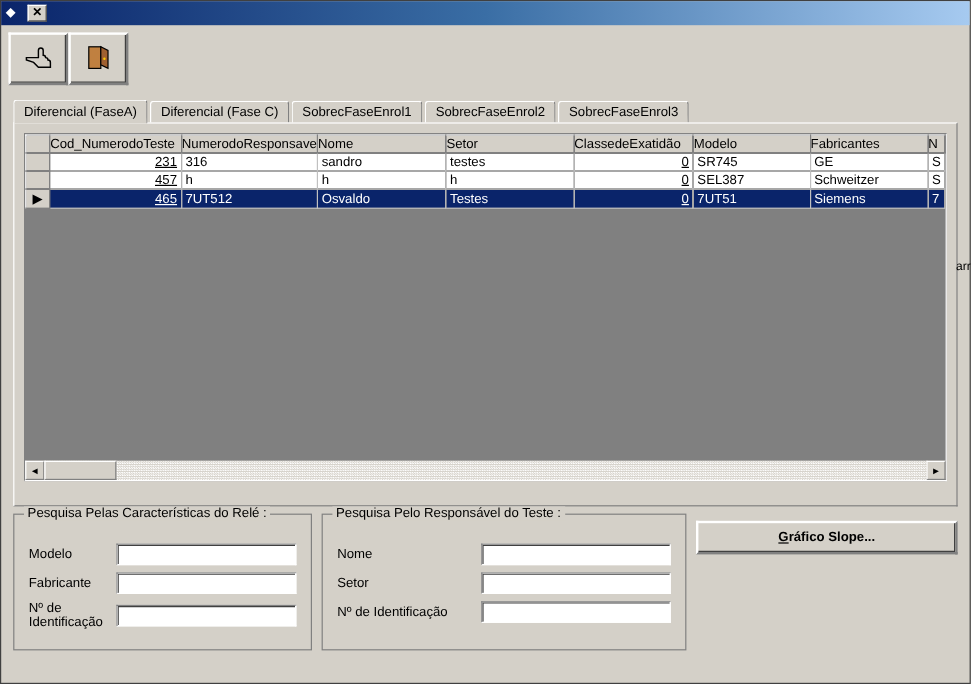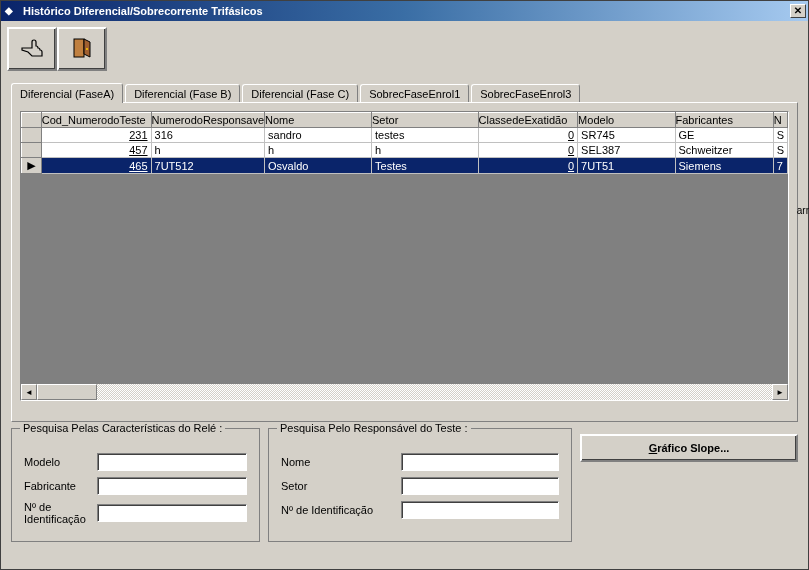--- a/index.html
+++ b/index.html
@@ -235,32 +235,31 @@
       background: #d4d0c8;
       font-size: 11px;
       font-weight: bold;
       cursor: pointer;
       box-shadow: inset -1px -1px 0 #404040;
     }
     .big-btn u { text-decoration: underline; }
     .cropped-text {
       position: absolute;
       right: -1px;
-      top: 204px;
+      top: 216px;
       font-size: 10px;
       color: #000;
     }
   </style>
 </head>
 <body>
 
 <div class="window">
   <div class="titlebar">
     <span class="title-icon">◆</span>
-    <span class="title-text">Histórico Diferencial/Sobrecorrente Trifásicos</span>
     <div class="close-btn">✕</div>
   </div>
   <div class="content">
     <div class="toolbar">
       <div class="toolbar-btn">
         <span class="hand-icon">
           <svg viewBox="0 0 28 24">
               <path d="M4 12 L14 12 L14 8 L14 6 Q14 4 16 4 Q18 4 18 6 L18 10 Q20 10 20 12 Q22 12 22 14 Q24 14 24 16 L24 20 L14 20 L10 16 L4 14 Z" fill="none" stroke="#000" stroke-width="1.2"></path>
             </svg>
         </span>
@@ -271,23 +270,23 @@
               <rect x="4" y="3" width="10" height="18" fill="#c08040" stroke="#000"></rect>
               <path d="M14 3 L20 6 L20 21 L14 18 Z" fill="#a06030" stroke="#000"></path>
               <circle cx="17" cy="13" r="1" fill="#ffcc00"></circle>
             </svg>
         </span>
       </div>
     </div>
 
     <div class="tabs">
       <div class="tab active">Diferencial (FaseA)</div>
-      <div class="tab">Diferencial (Fase B)</div>
       <div class="tab">Diferencial (Fase C)</div>
       <div class="tab">SobrecFaseEnrol1</div>
+      <div class="tab">SobrecFaseEnrol2</div>
       <div class="tab">SobrecFaseEnrol3</div>
     </div>
 
     <div class="tab-panel">
       <div class="grid-wrapper">
         <table class="grid-table">
           <colgroup>
             <col style="width:20px">
               <col style="width:110px">
               <col style="width:110px">

